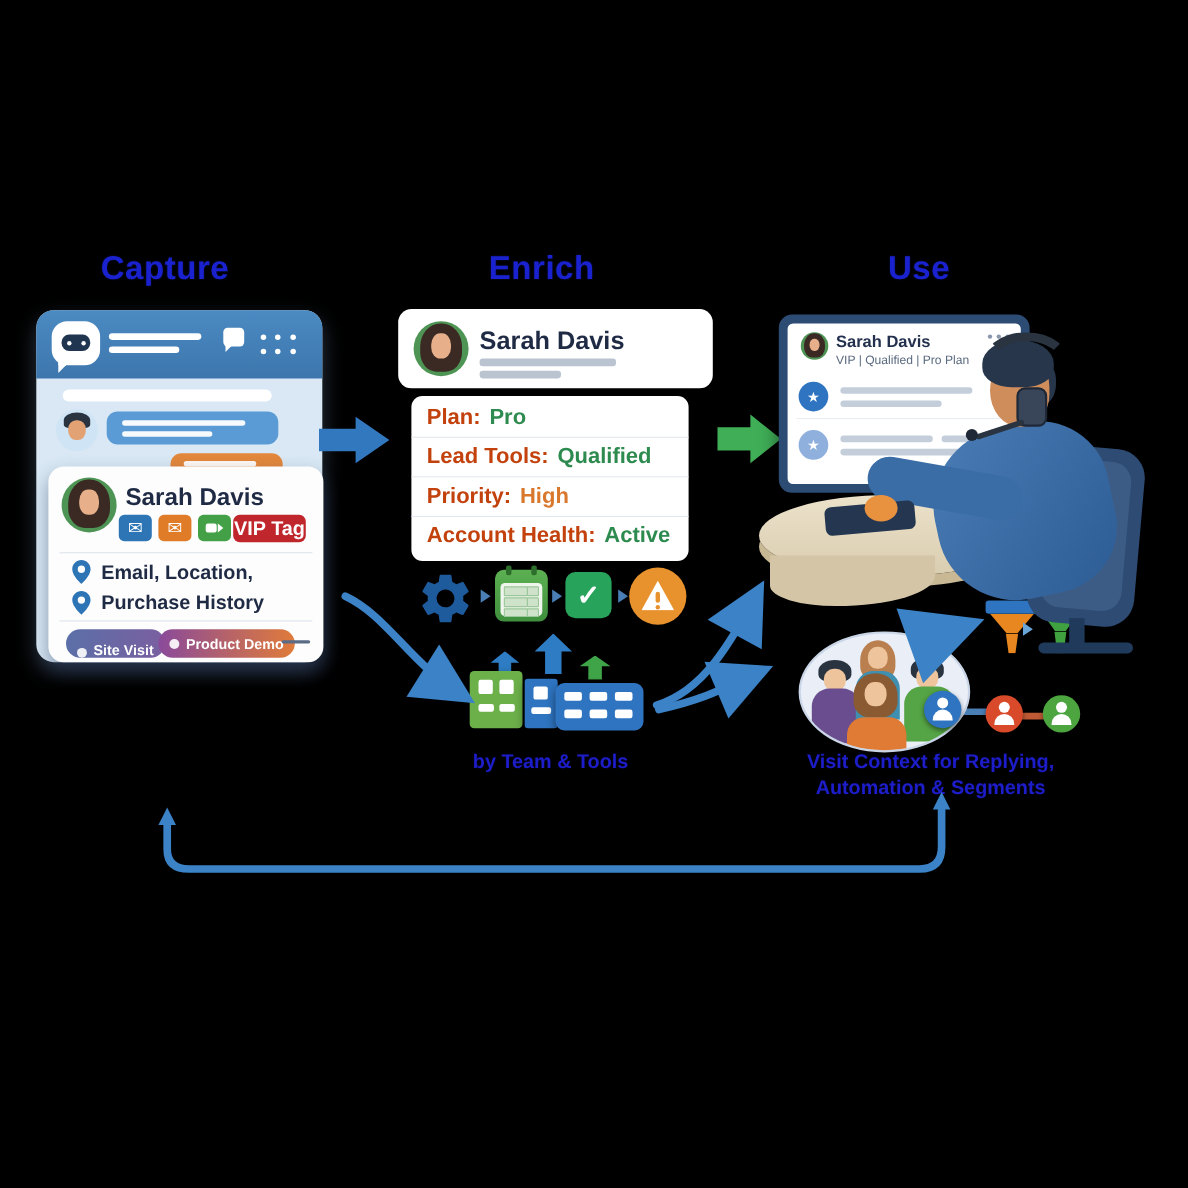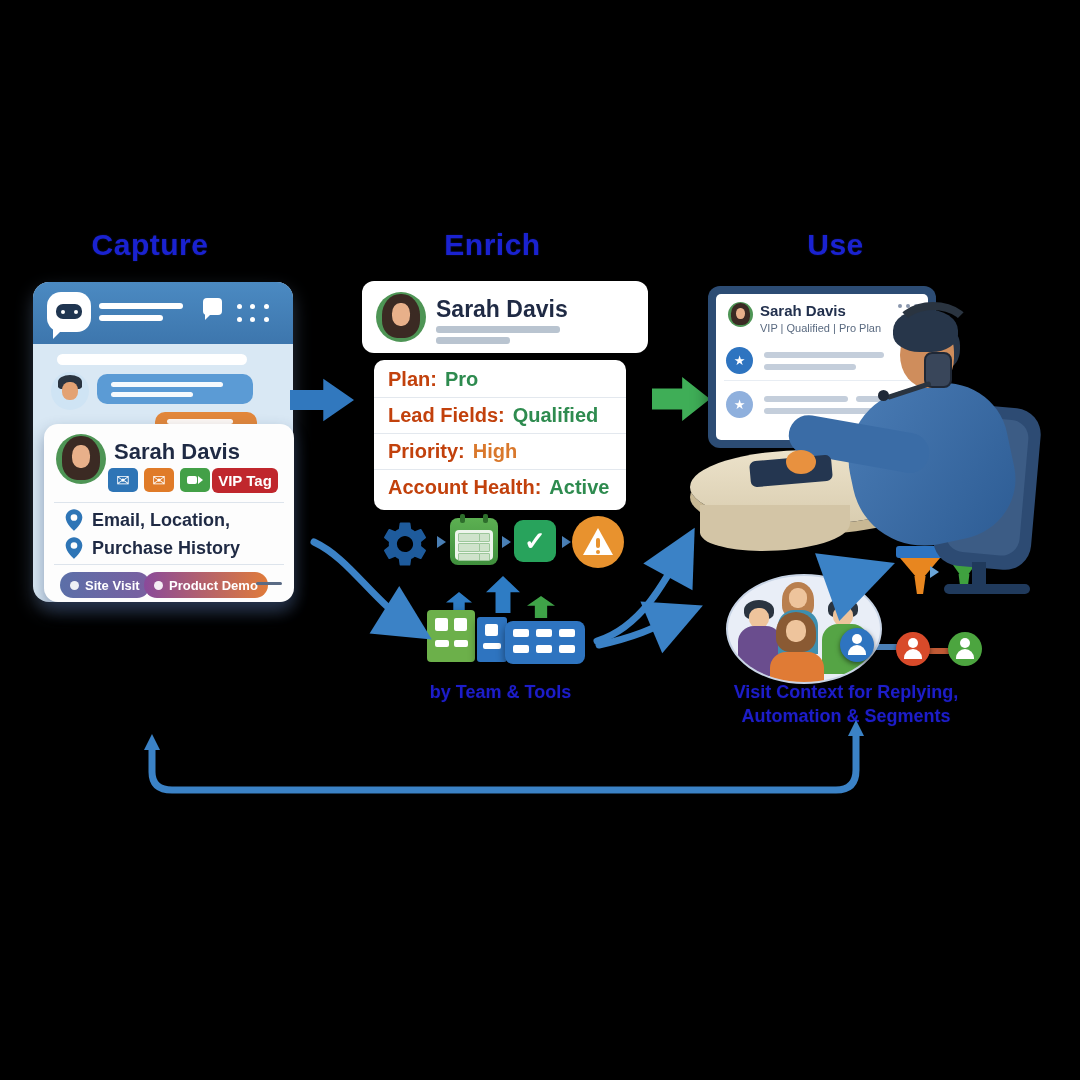--- a/index.html
+++ b/index.html
@@ -40,21 +40,21 @@
   
   .contact-card{position:absolute;left:44px;top:424px;width:250px;height:178px;background:#fdfdfd;
                 border-radius:14px;box-shadow:0 8px 16px rgba(40,60,100,.45);}
   .avatar-woman{border-radius:50%;background:#4e9555;overflow:hidden;position:absolute;}
   .avatar-woman .hair{position:absolute;left:12%;top:4%;width:76%;height:88%;background:#3b2a23;border-radius:48% 48% 40% 40%;}
   .avatar-woman .face{position:absolute;left:32%;top:22%;width:36%;height:46%;background:#e8b08a;border-radius:45%;}
   .cc-name{position:absolute;left:70px;top:15px;font-size:22px;font-weight:bold;color:#1f2a44;}
   .mini-ic{position:absolute;top:44px;width:30px;height:24px;border-radius:5px;color:#fff;font-size:16px;
            display:flex;align-items:center;justify-content:center;}
   .vip-badge{position:absolute;left:168px;top:44px;width:66px;height:25px;background:#c0272d;border-radius:6px;
-             color:#fff;font-size:15px;font-weight:bold;display:flex;align-items:center;justify-content:center;}
+             color:#fff;font-size:18px;font-weight:bold;display:flex;align-items:center;justify-content:center;}
   .cc-div{position:absolute;left:10px;right:10px;height:1px;background:#dde4ec;}
   .pin{position:absolute;left:20px;width:20px;height:24px;}
   .cc-row-text{position:absolute;left:48px;font-size:18px;font-weight:bold;color:#1f2a44;}
   .pill{position:absolute;top:148px;height:26px;border-radius:14px;color:#fff;font-size:13px;font-weight:bold;
         display:flex;align-items:center;gap:6px;padding:0 10px;box-sizing:border-box;}
   .pill i{width:9px;height:9px;border-radius:50%;background:#fff;opacity:.9;}
   .cc-dash{position:absolute;right:12px;top:158px;width:26px;height:3px;background:#5a6b85;border-radius:2px;}
 
   
   .block-arrow{position:absolute;clip-path:polygon(0% 28%,52% 28%,52% 4%,100% 50%,52% 96%,52% 72%,0% 72%);}
@@ -210,21 +210,21 @@
     <div class="cc-div" style="top:78px;"></div>
     <svg class="pin" style="top:84px;" viewBox="0 0 24 28">
       <path d="M12 1C6.5 1 2 5.5 2 11c0 7.4 10 16 10 16s10-8.6 10-16C22 5.5 17.5 1 12 1zm0 14a4 4 0 110-8 4 4 0 010 8z" fill="#2e75b6"></path>
     </svg>
     <div class="cc-row-text" style="top:86px;">Email, Location,</div>
     <svg class="pin" style="top:112px;" viewBox="0 0 24 28">
       <path d="M12 1C6.5 1 2 5.5 2 11c0 7.4 10 16 10 16s10-8.6 10-16C22 5.5 17.5 1 12 1zm0 14a4 4 0 110-8 4 4 0 010 8z" fill="#2e75b6"></path>
     </svg>
     <div class="cc-row-text" style="top:114px;">Purchase History</div>
     <div class="cc-div" style="top:140px;"></div>
-    <div class="pill" style="left:16px;background:linear-gradient(90deg,#5b6fa8,#7a5fa0);">
+    <div class="pill" style="left:16px;background:linear-gradient(90deg,#5b6fa8,#7a5fa0);align-items:flex-end;">
       <i></i>
         <span>Site Visit</span>
     </div>
     <div class="pill" style="left:100px;background:linear-gradient(90deg,#8a4a9a,#e07b3a);">
       <i></i>
         <span>Product Demo</span>
     </div>
     <div class="cc-dash"></div>
   </div>
 
@@ -240,21 +240,21 @@
     <div class="gline" style="left:74px;top:45px;width:124px;"></div>
     <div class="gline" style="left:74px;top:56px;width:74px;"></div>
   </div>
 
   <div class="enrich-card">
     <div class="field-row">
       <span class="field-label">Plan:</span>
       <span class="field-value" style="color: rgb(46, 139, 79);">Pro</span>
     </div>
     <div class="field-row">
-      <span class="field-label">Lead Fields:</span>
+      <span class="field-label">Lead Tools:</span>
       <span class="field-value" style="color: rgb(46, 139, 79);">Qualified</span>
     </div>
     <div class="field-row">
       <span class="field-label">Priority:</span>
       <span class="field-value" style="color: rgb(217, 120, 44);">High</span>
     </div>
     <div class="field-row">
       <span class="field-label">Account Health:</span>
       <span class="field-value" style="color: rgb(46, 139, 79);">Active</span>
     </div>

